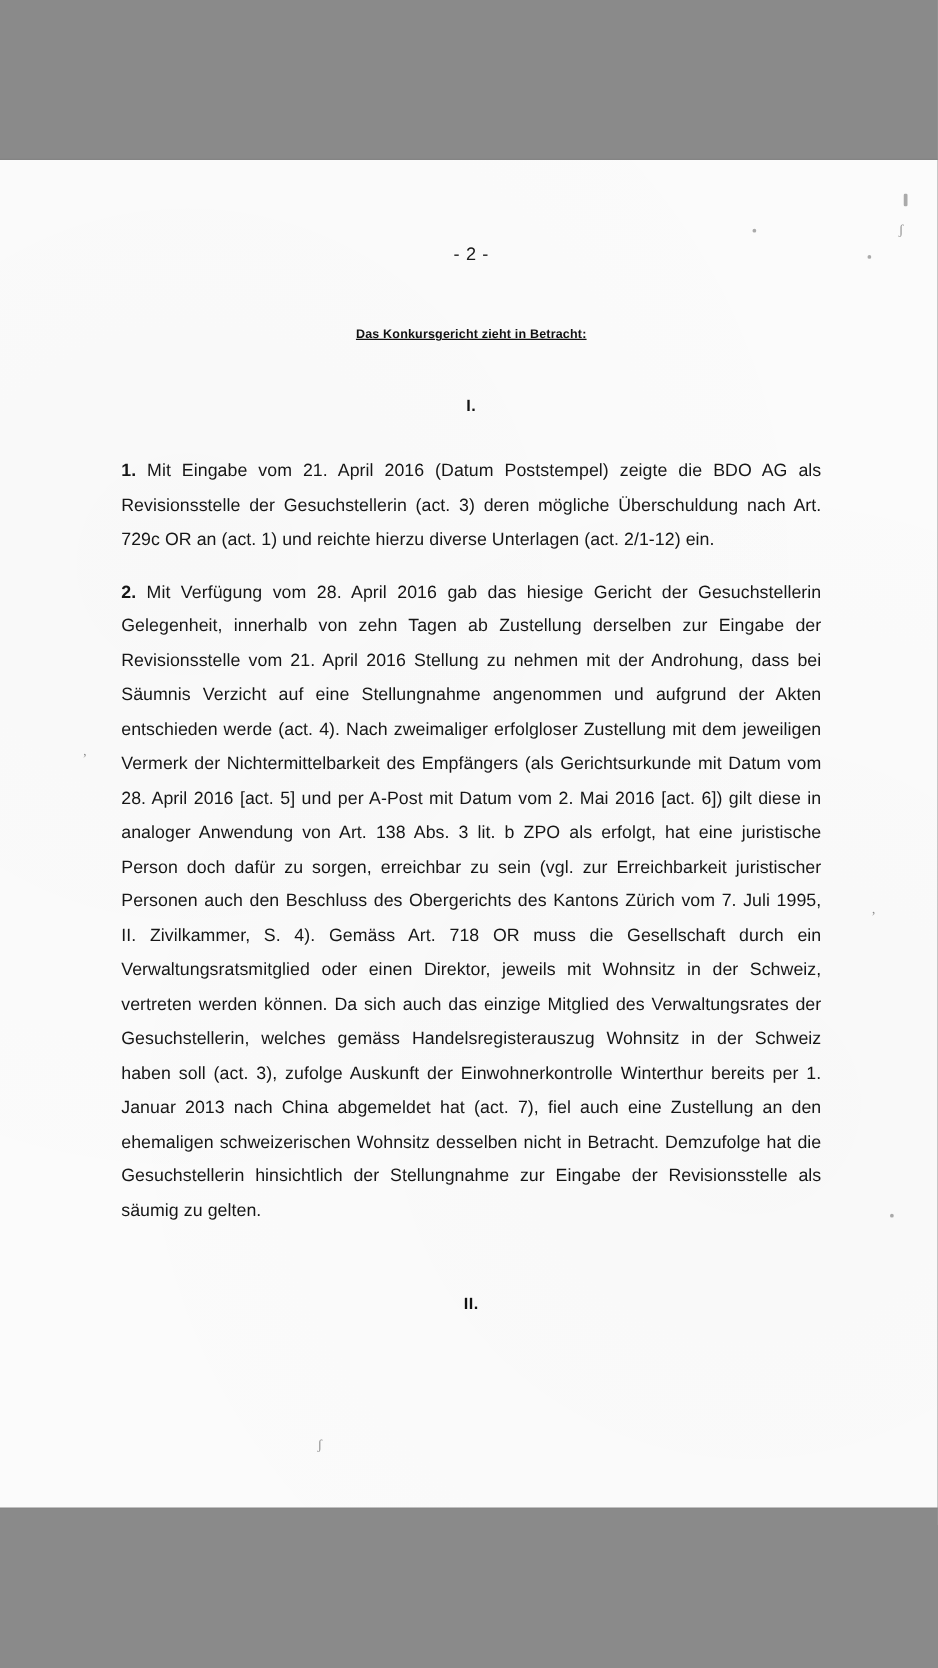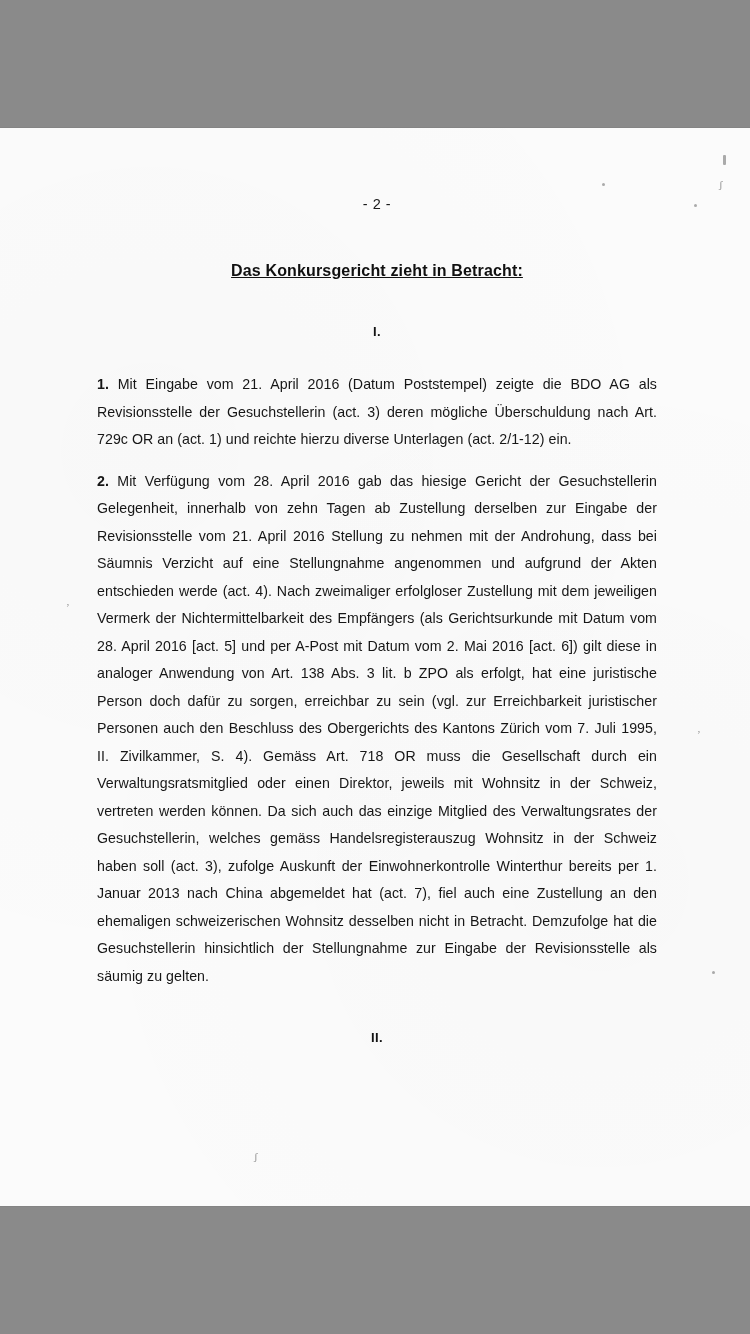--- a/index.html
+++ b/index.html
@@ -42,21 +42,21 @@
   }
   .page-number {
     text-align: center;
     font-size: 14.5px;
     letter-spacing: 0.5px;
     margin-top: 68px;
     color: #1a1a1a;
   }
   .doc-title {
     text-align: center;
-    font-size: 16px;
+    font-size: 10px;
     font-weight: bold;
     text-decoration: underline;
     margin-top: 50px;
     letter-spacing: 0.15px;
     color: #101010;
   }
   .section-numeral {
     text-align: center;
     font-size: 13px;
     font-weight: bold;
@@ -68,21 +68,21 @@
     line-height: 27.5px;
     text-align: justify;
     margin-top: 9px;
     letter-spacing: 0.05px;
     color: #161616;
   }
   .para .lead {
     font-weight: bold;
   }
   .section-numeral.second {
-    margin-top: 40px;
+    margin-top: 52px;
   }
   .para.first-of-section {
     margin-top: 32px;
   }
   
   .speck {
     position: absolute;
     background: rgba(40,40,40,0.38);
     border-radius: 50%;
     pointer-events: none;

